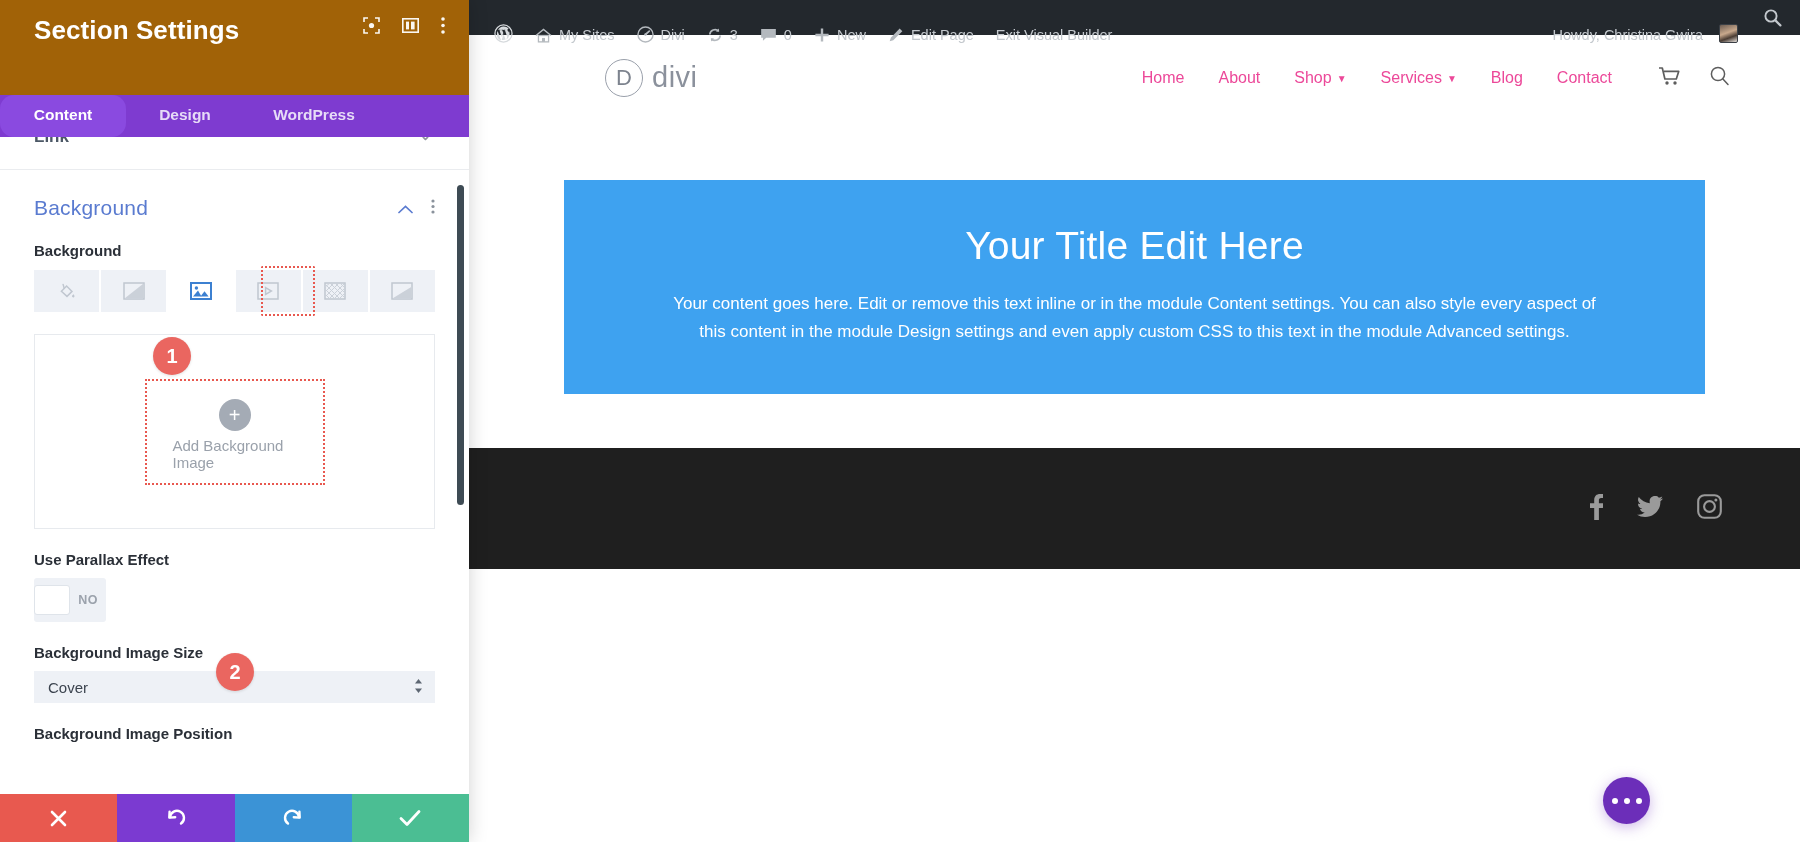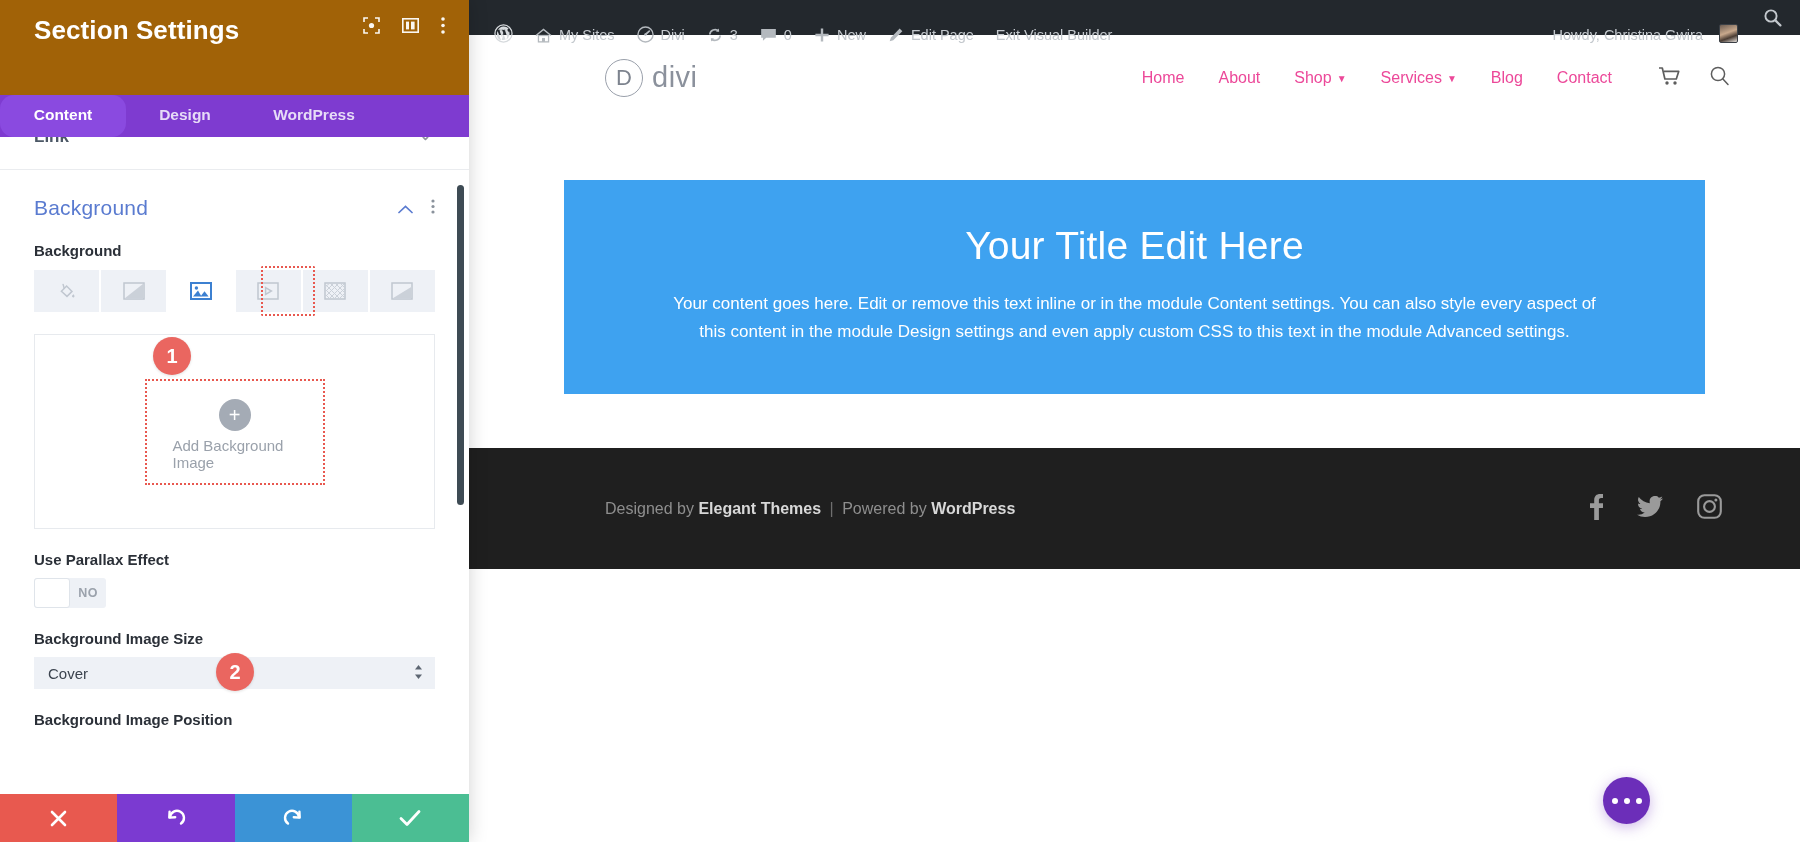--- a/index.html
+++ b/index.html
@@ -125,21 +125,21 @@
   .plus-circle {
     width: 32px; height: 32px; border-radius: 50%; background: #a4abb5;
     color: #fff; display: flex; align-items: center; justify-content: center;
     font-size: 20px; line-height: 1; font-weight: 400;
   }
   .upload-label { color: #9aa1ab; font-size: 15px; }
 
   .toggle-row { margin: 10px 34px 0 34px; display: flex; align-items: center; }
   .toggle {
     display: flex; align-items: center; background: #eef1f6; border-radius: 3px;
-    height: 30px; padding: 0; width: 72px;
+    height: 44px; padding: 0; width: 72px;
   }
   .toggle .knob {
     width: 36px; height: 30px; background: #fff; border: 1px solid #dfe4ea;
     border-radius: 3px;
   }
   .toggle .tlabel {
     flex: 1; text-align: center; font-size: 12.5px; font-weight: bold;
     color: #9ba2ac; letter-spacing: .5px;
   }
 
@@ -529,27 +529,20 @@
       </nav>
     </div>
 
     <div class="page-canvas">
       <div class="hero">
         <h1>Your Title Edit Here</h1>
         <p>Your content goes here. Edit or remove this text inline or in the module Content settings. You can also style every aspect of this content in the module Design settings and even apply custom CSS to this text in the module Advanced settings.</p>
       </div>
 
       <div class="site-footer">
-        <div class="footer-credit">
-          <span>Designed by</span>
-          <b>Elegant Themes</b>
-          <span class="sep">|</span>
-          <span>Powered by</span>
-          <b>WordPress</b>
-        </div>
         <div class="social">
           <span>
             <svg width="13" height="26" viewBox="0 0 13 26">
               <path d="M8.9 26V14h4l.6-4.7H8.9V6.3c0-1.3.4-2.3 2.3-2.3h2.5V0C13.3 0 11.8 0 10.1 0 6.6 0 4.2 2.1 4.2 6v3.3H0V14h4.2v12z" fill="#9a9a9a"></path>
             </svg>
           </span>
           <span>
             <svg width="26" height="22" viewBox="0 0 26 22">
               <path d="M26 2.6a10.4 10.4 0 0 1-3.1.9A5.4 5.4 0 0 0 25.3.4a10.6 10.6 0 0 1-3.4 1.3A5.3 5.3 0 0 0 12.7 6c0 .4 0 .8.1 1.2A15.1 15.1 0 0 1 1.8 1a5.3 5.3 0 0 0 1.6 7.1A5.2 5.2 0 0 1 1 7.4v.1a5.3 5.3 0 0 0 4.2 5.2 5.4 5.4 0 0 1-2.4.1 5.3 5.3 0 0 0 5 3.7A10.7 10.7 0 0 1 0 18.7 15 15 0 0 0 8.2 21C18 21 23.4 12.9 23.4 5.9v-.7A10.8 10.8 0 0 0 26 2.6z" fill="#9a9a9a"></path>
             </svg>

